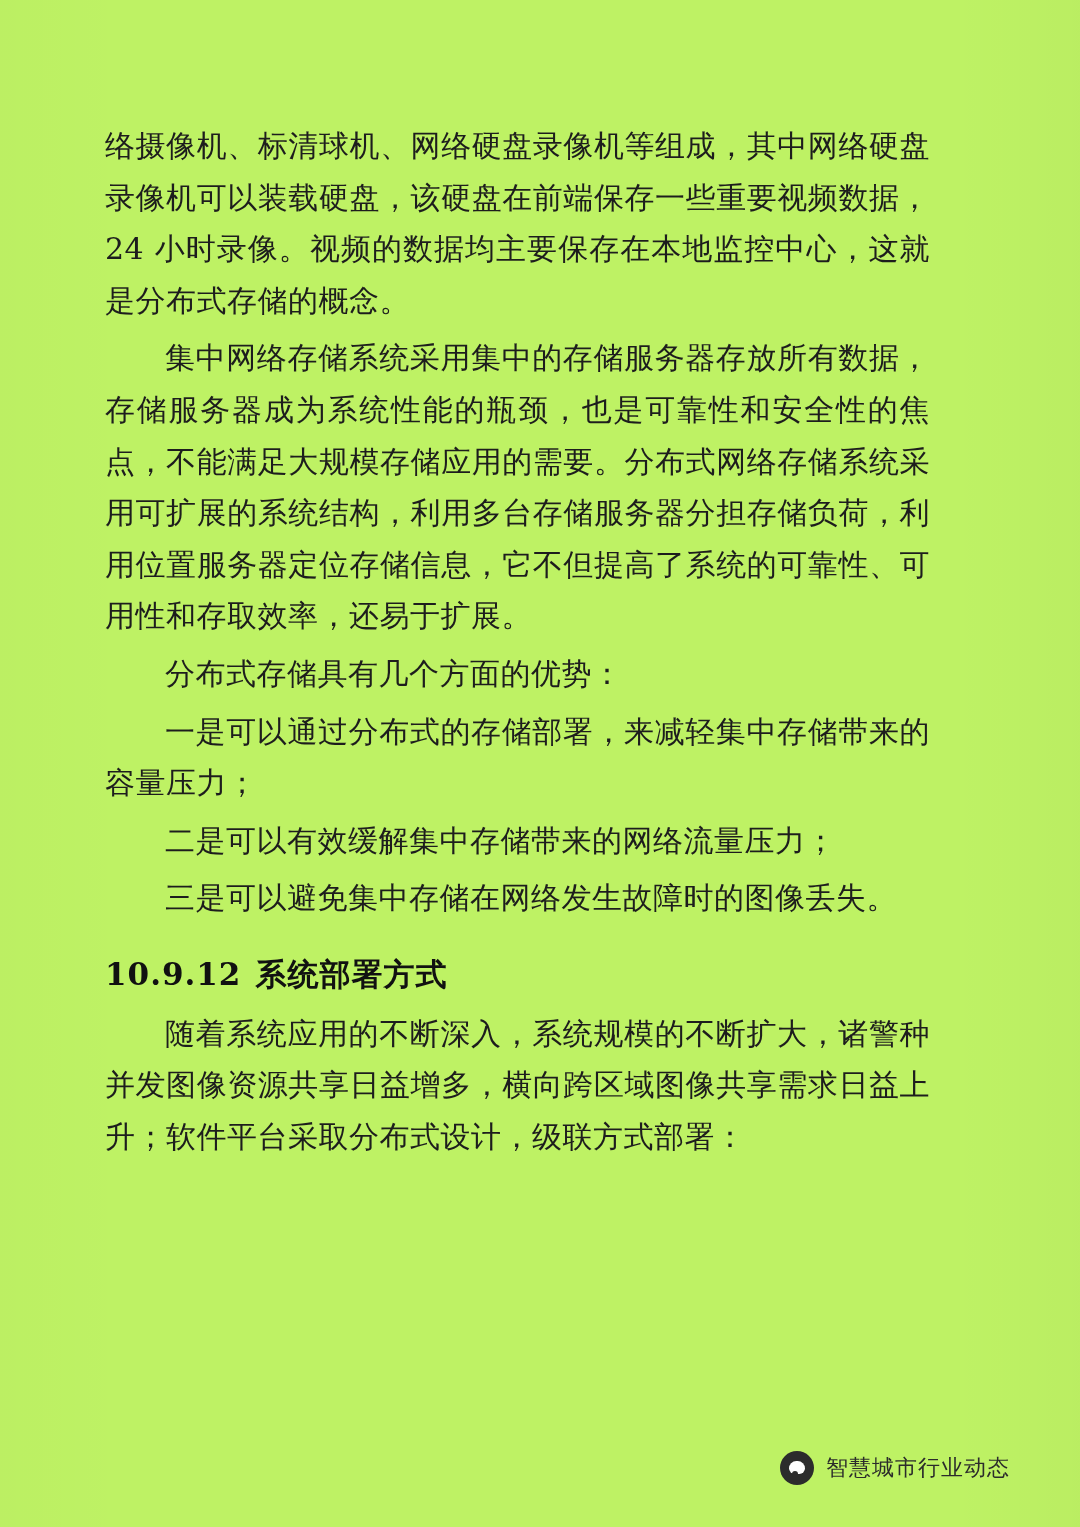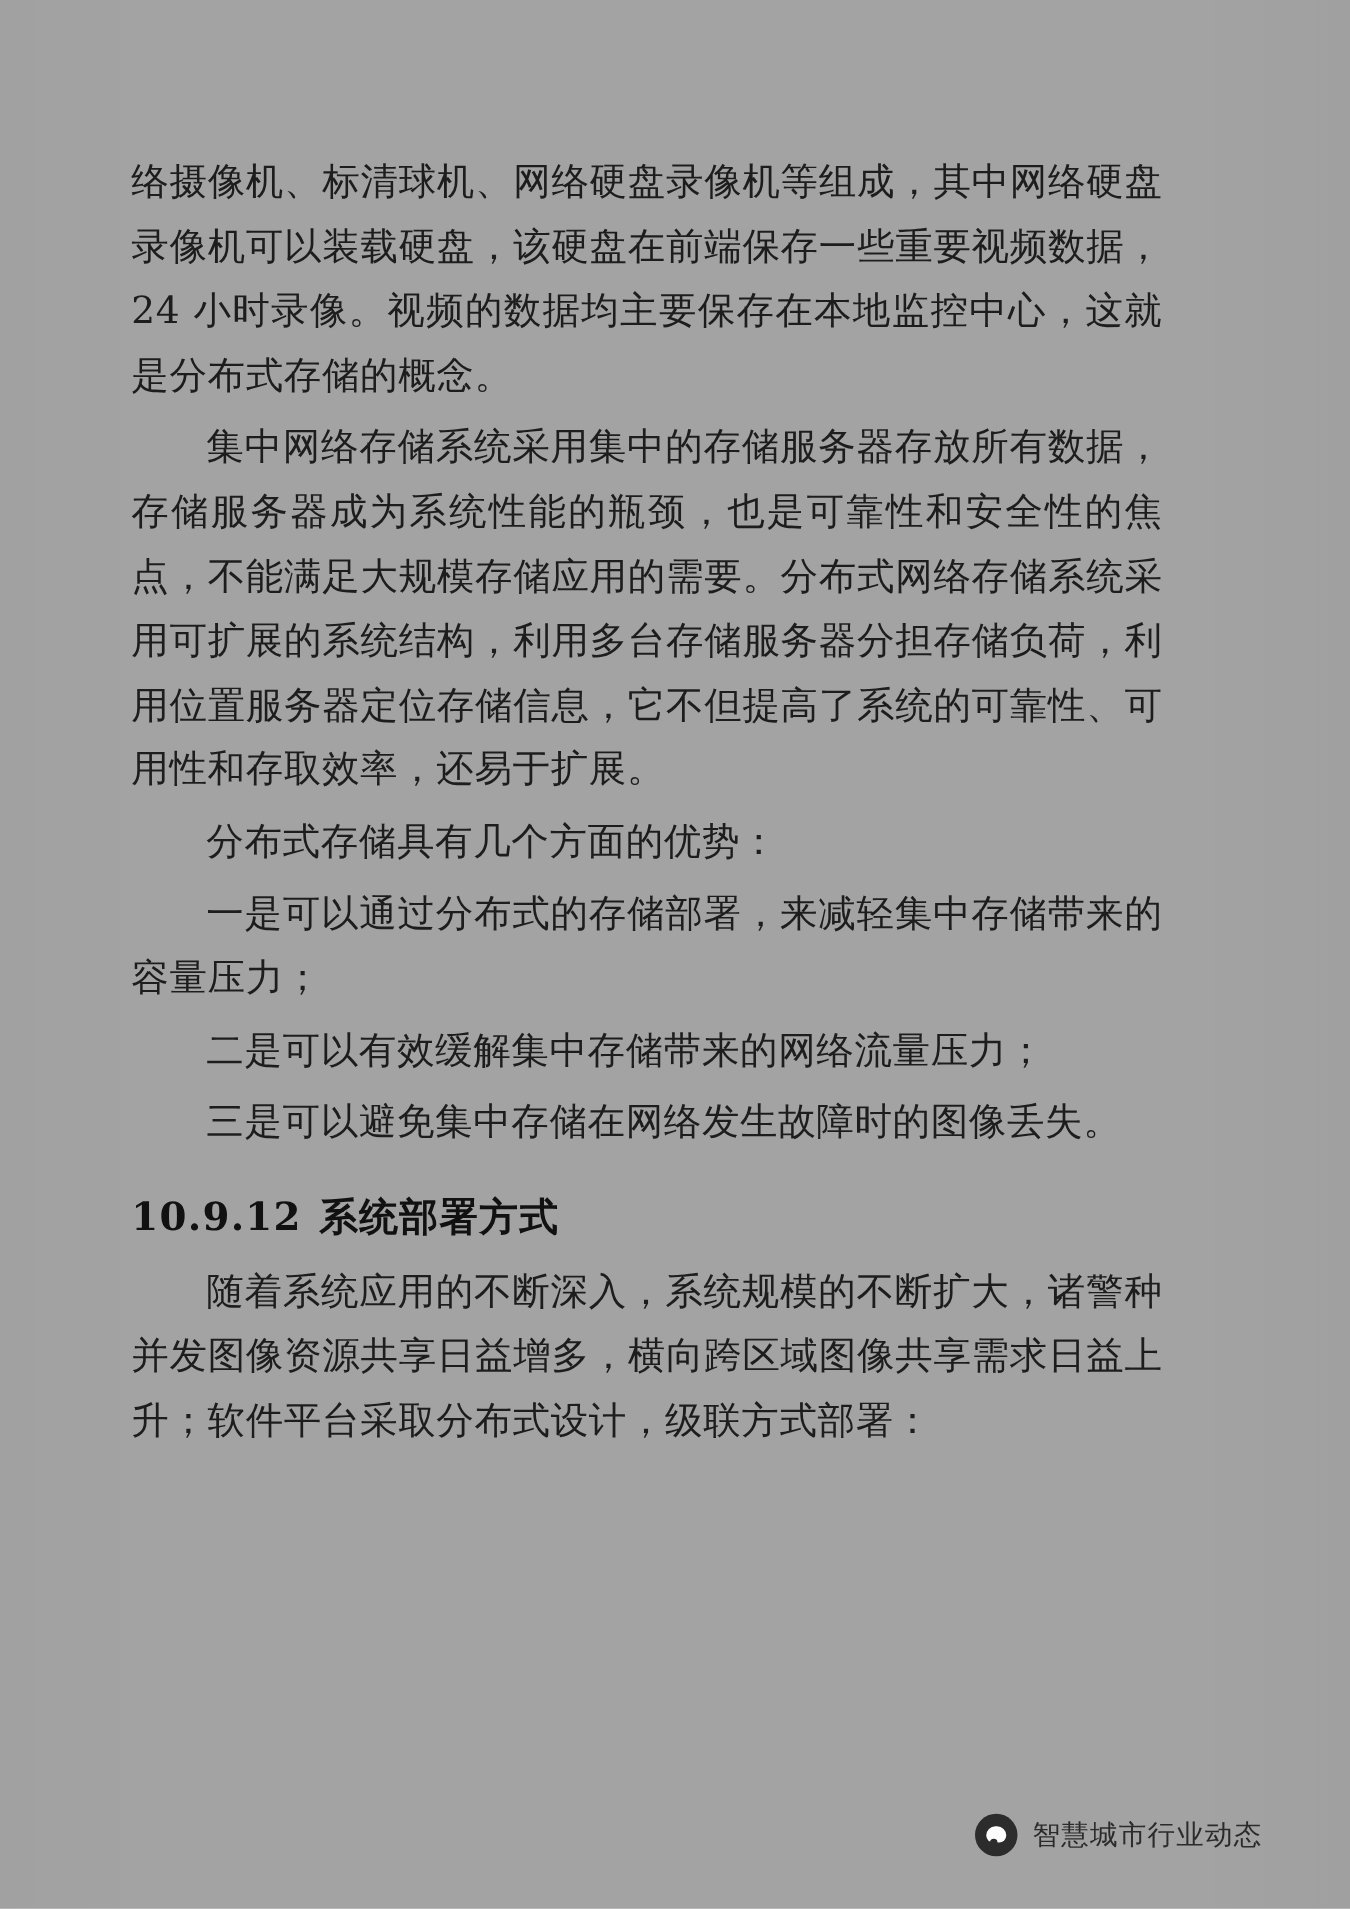--- a/index.html
+++ b/index.html
@@ -14,21 +14,21 @@
     position: relative;
     font-family: "DejaVu Serif", "Liberation Serif", serif;
     color: #1b1b1b;
     overflow: hidden;
   }
   .page {
     position: absolute;
     top: 0; left: 0;
     width: 1080px;
     height: 1527px;
-    background: #a3a3a3;
+    background: #bef264;
     box-sizing: border-box;
     padding: 120px 150px 60px 105px;
   }
   
   .page::before {
     content: "";
     position: absolute;
     top: 0; left: 0; right: 0; bottom: 0;
     background:
       linear-gradient(to right, rgba(0,0,0,0.012), rgba(0,0,0,0) 12%, rgba(0,0,0,0) 88%, rgba(0,0,0,0.02));

